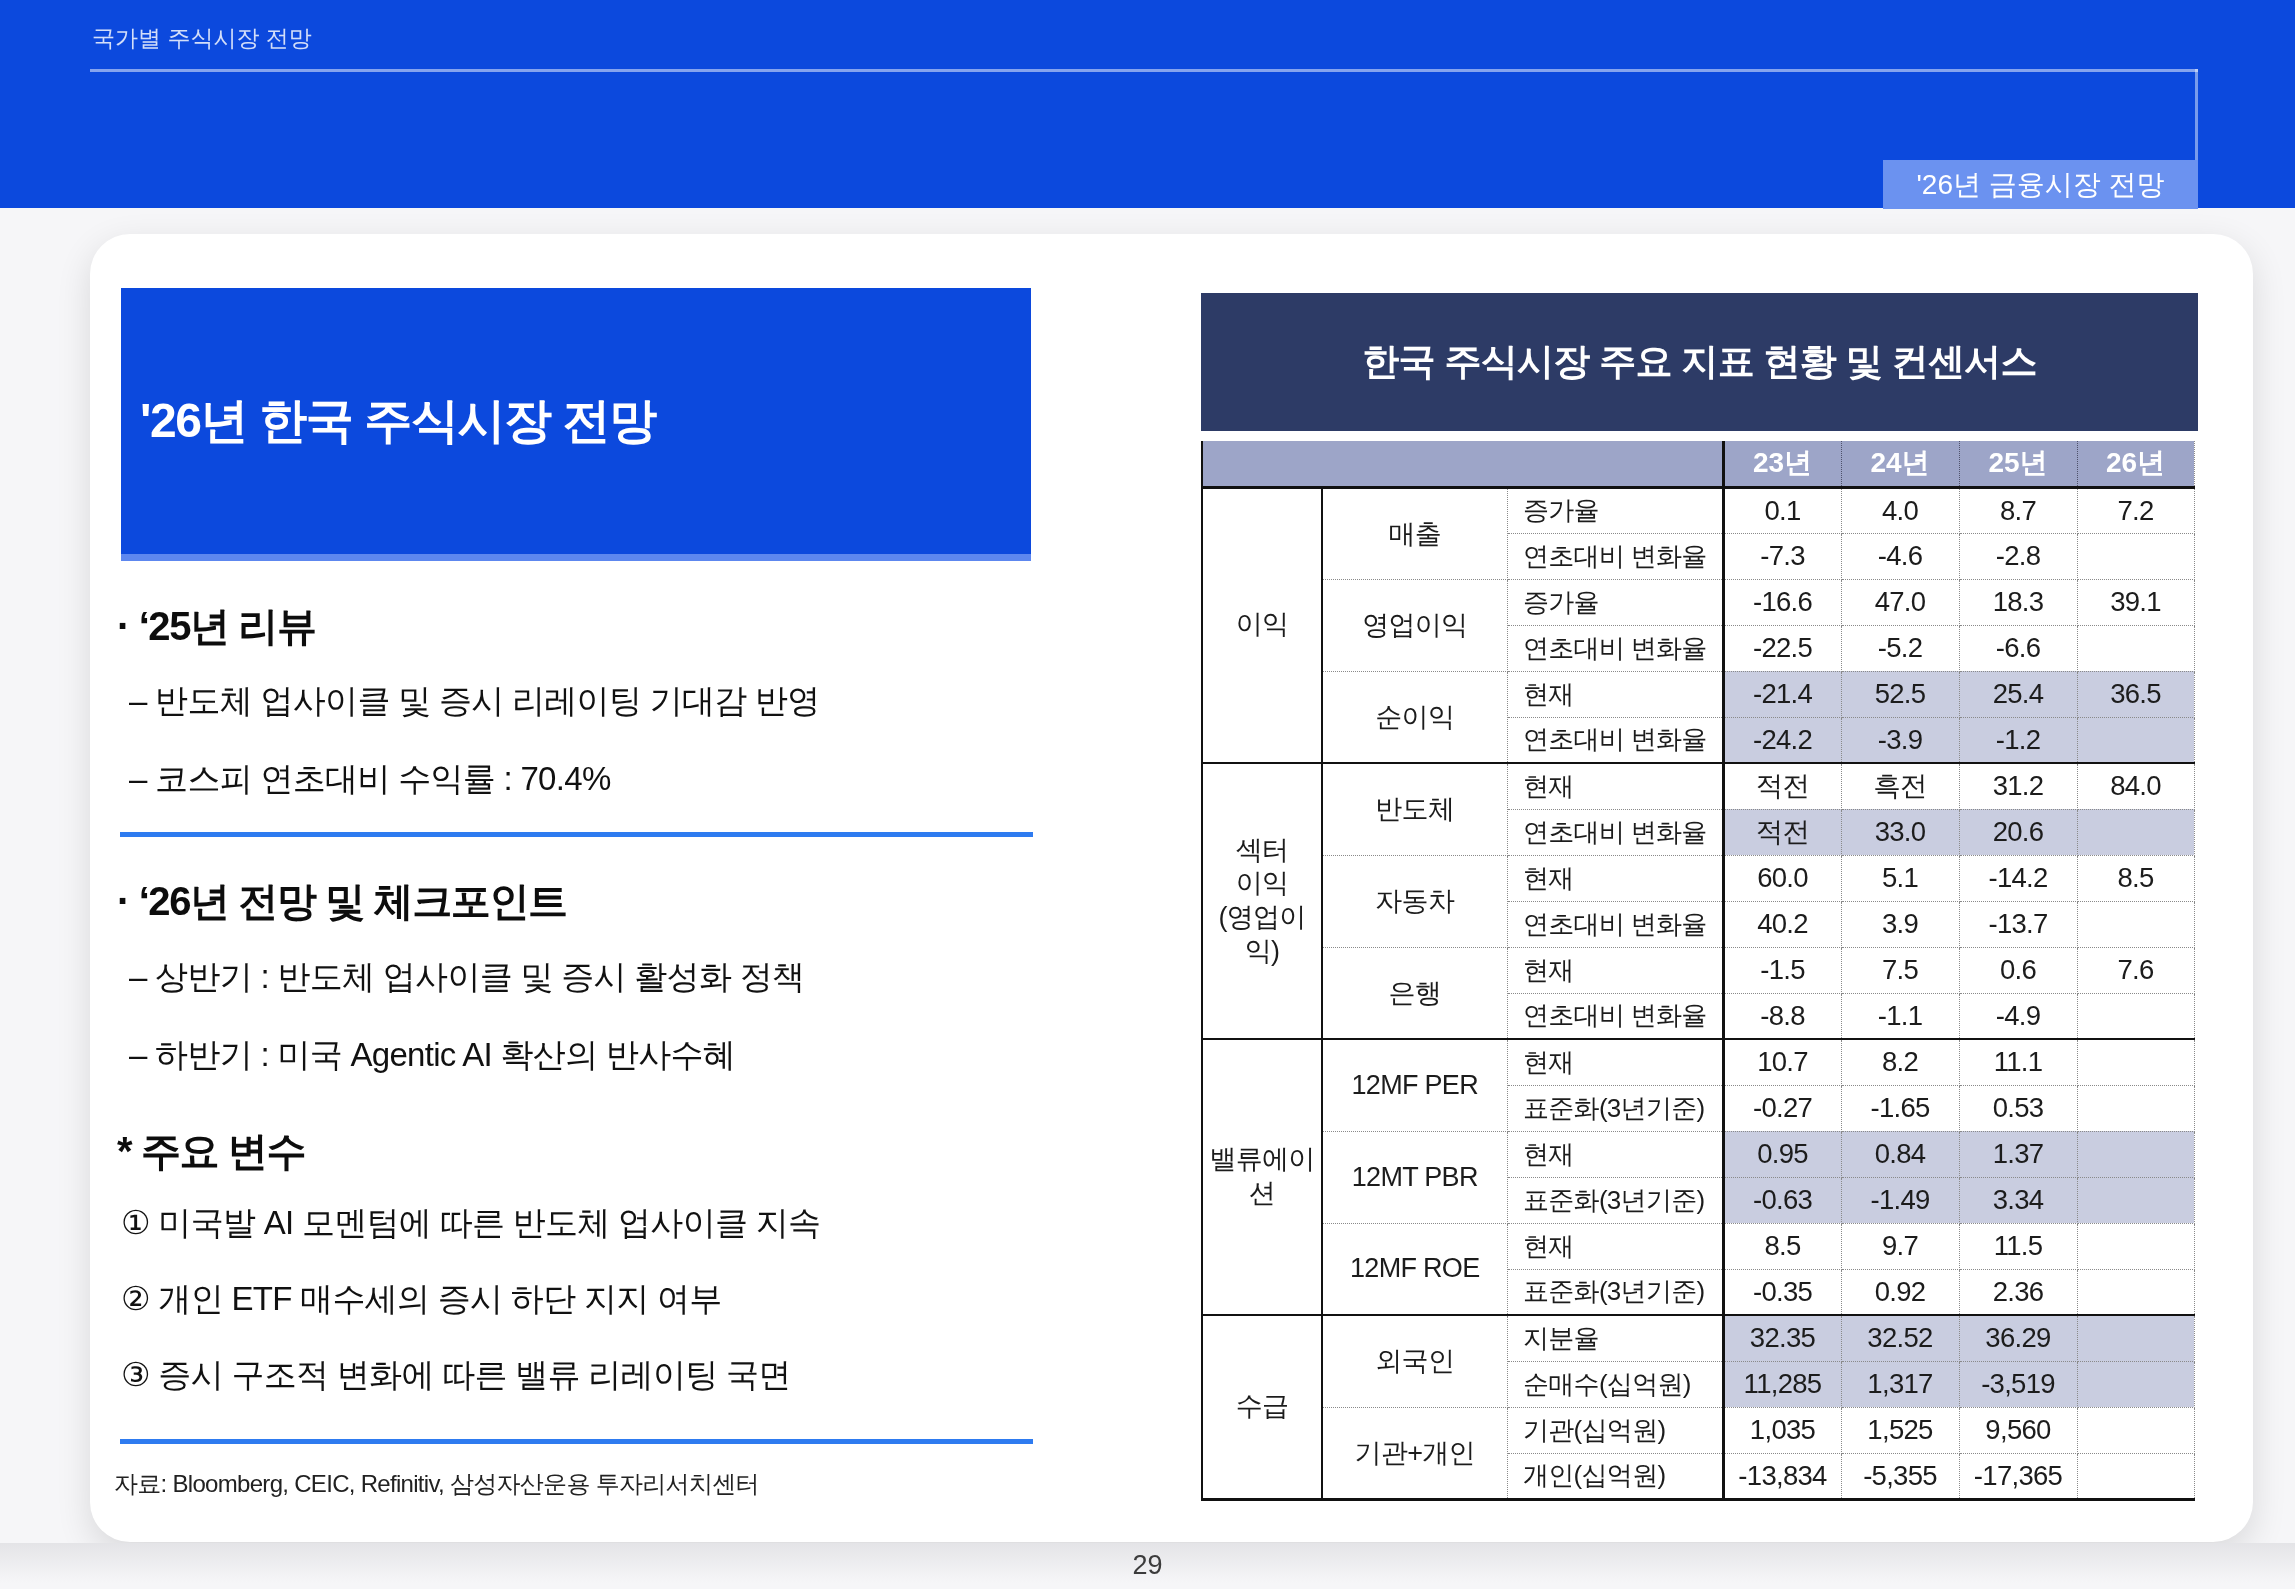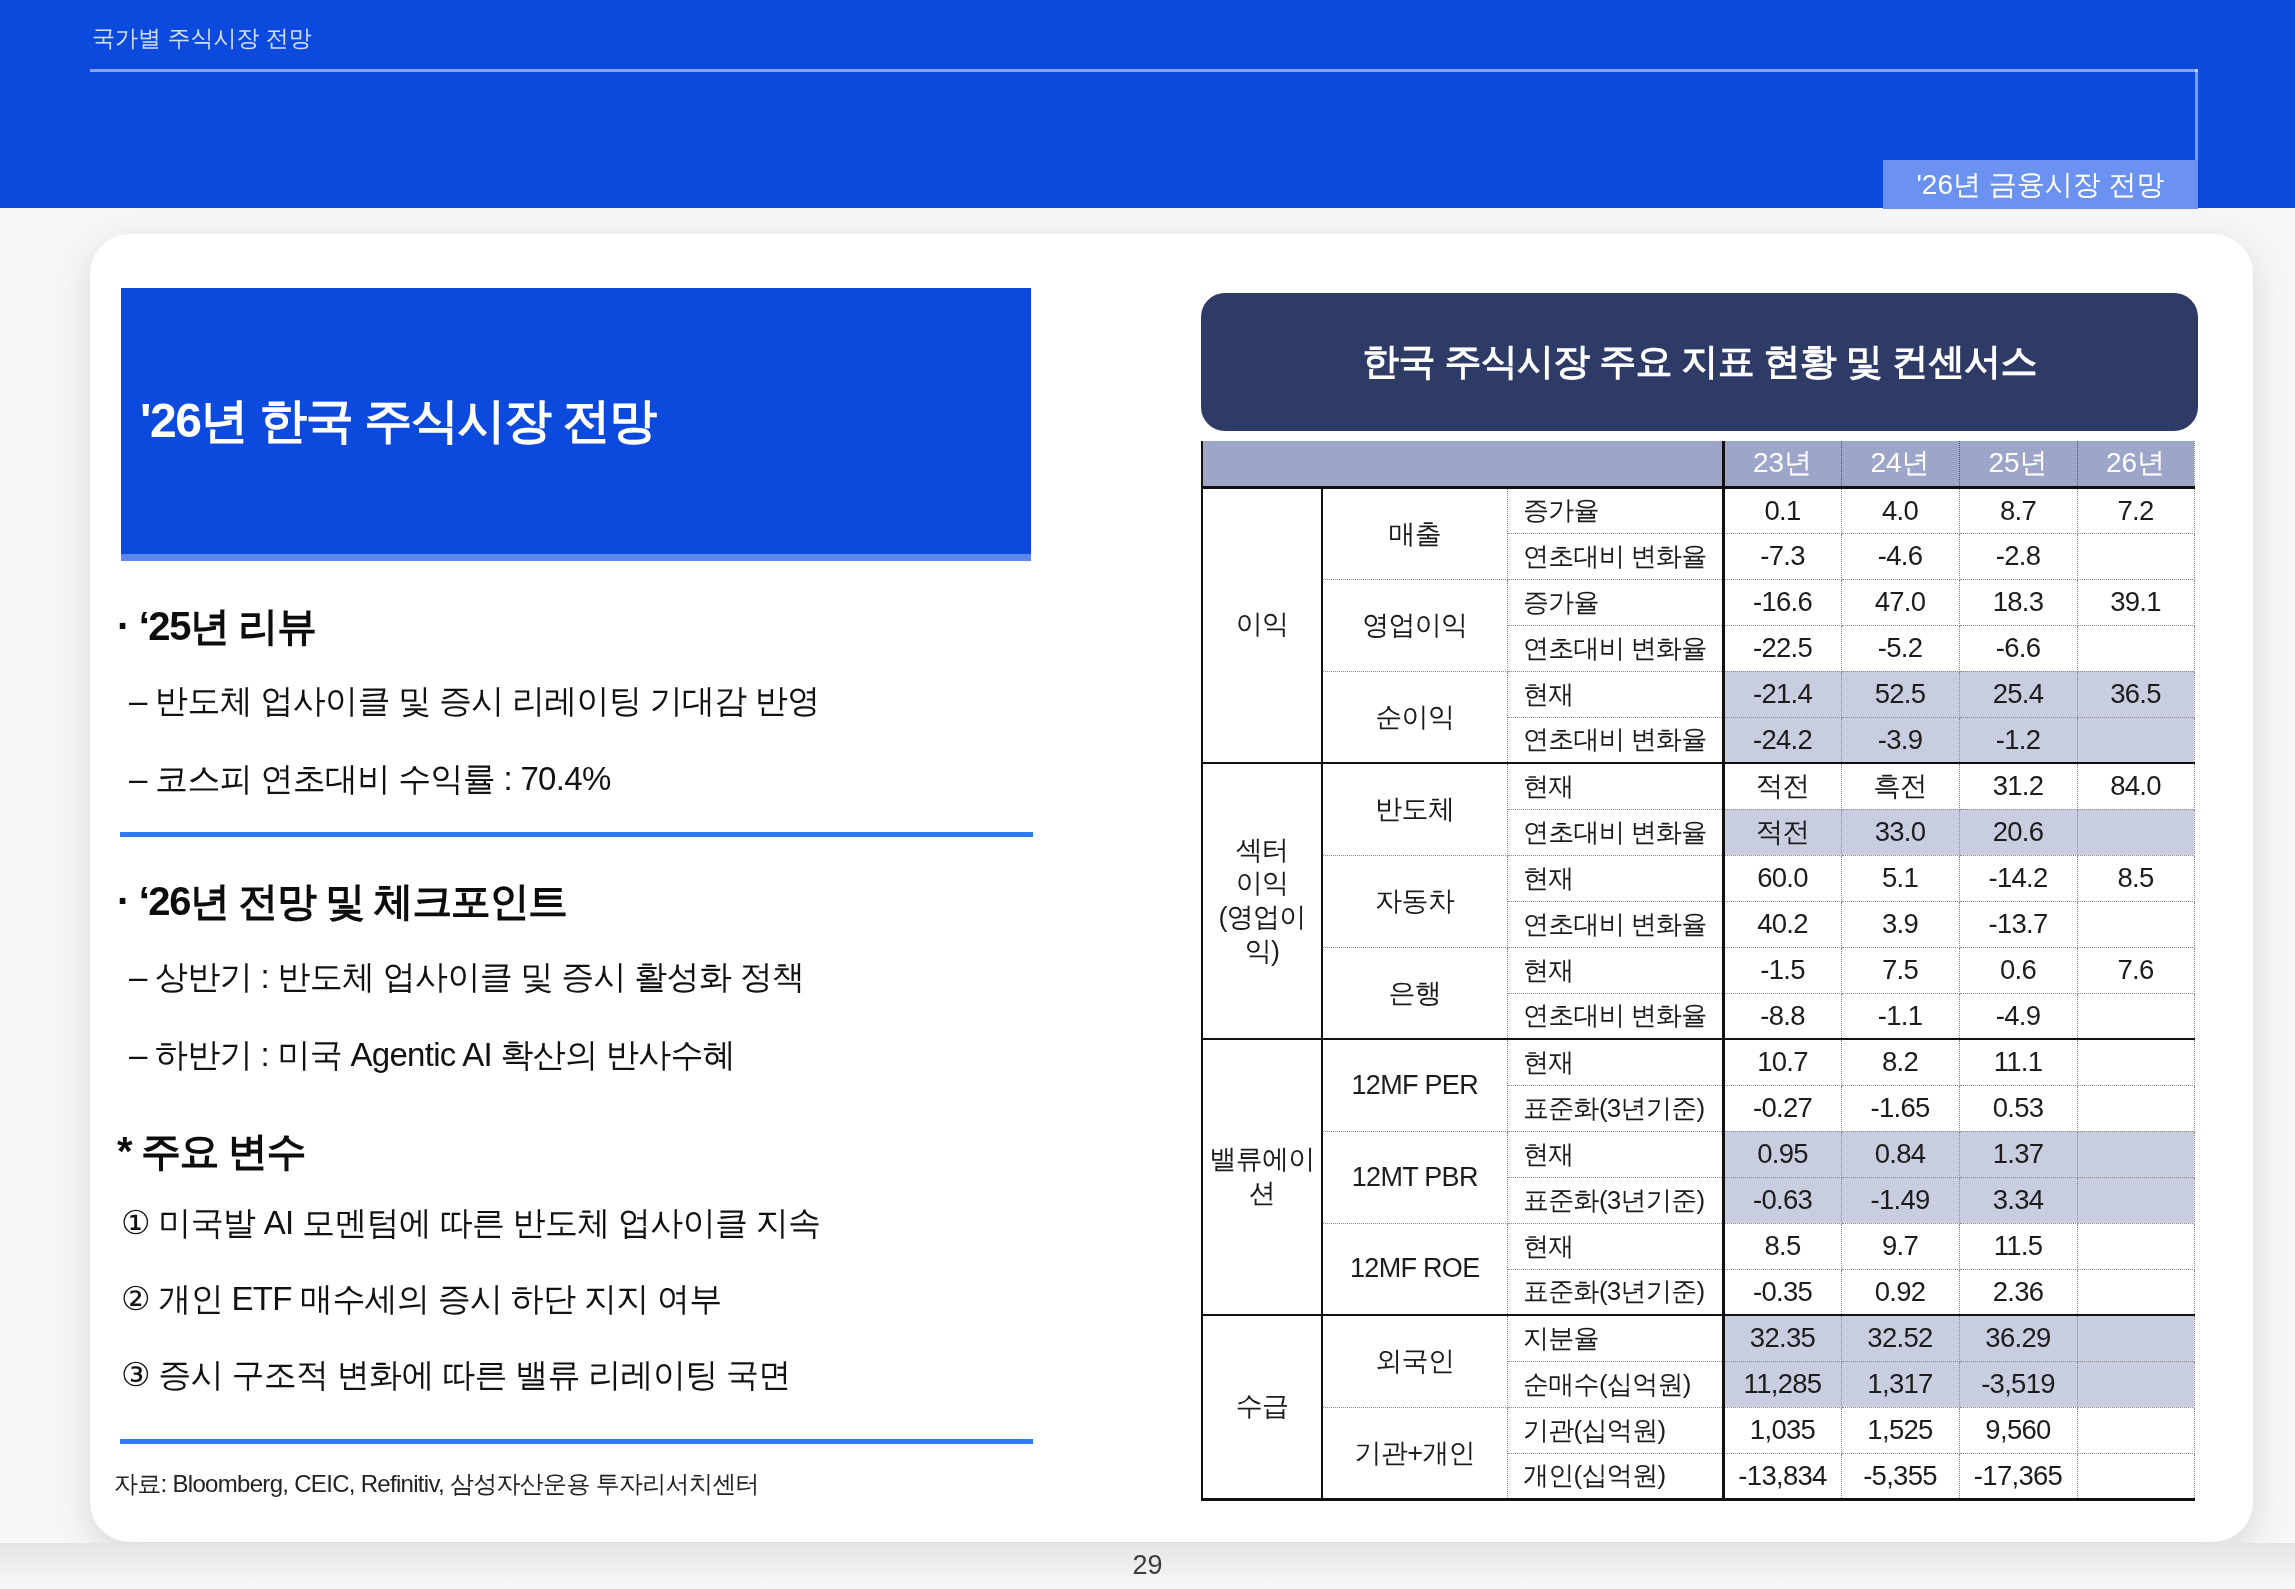--- a/index.html
+++ b/index.html
@@ -28,26 +28,26 @@
   
   .title-box{position:absolute;left:121px;top:288px;width:910px;height:266px;background:#0c49dd;
              border-bottom:7px solid #5d87ef;display:flex;align-items:center;}
   .title-box .tb-text{color:#fff;font-size:48px;font-weight:bold;padding-left:19px;letter-spacing:-1.4px;}
   .lp-heading{position:absolute;left:117px;font-size:40px;font-weight:bold;color:#0d0d0d;letter-spacing:-1.4px;white-space:nowrap;}
   .lp-item{position:absolute;left:129px;font-size:33px;color:#111;letter-spacing:-0.7px;white-space:nowrap;text-align:center;}
   .lp-divider{position:absolute;left:120px;width:913px;height:5px;background:#2e7bf0;}
   .lp-source{position:absolute;left:114px;top:1468px;font-size:24px;color:#222;letter-spacing:-0.7px;}
   
   .tbl-title{position:absolute;left:1201px;top:293px;width:997px;height:138px;background:#2d3b66;
-             display:flex;align-items:center;justify-content:center;color:#fff;font-size:37px;font-weight:bold;letter-spacing:-0.7px;border-radius:24px;}
+             display:flex;align-items:center;justify-content:center;color:#fff;font-size:37px;font-weight:bold;letter-spacing:-0.7px;}
   table.metrics{position:absolute;left:1201px;top:441px;width:992px;border-collapse:collapse;table-layout:fixed;
                 border-left:2.1px solid #111;border-bottom:3.5px solid #111;}
   table.metrics tr{height:46px;}
   tr.head-row{height:45px;}
-  tr.head-row th{background:#9da5c8;border-bottom:3.5px solid #111;color:#fff;font-size:28px;font-weight:normal;padding:0;}
+  tr.head-row th{background:#9da5c8;border-bottom:3.5px solid #111;color:#fff;font-size:28px;font-weight:bold;padding:0;}
   th.h-left{border-right:3.5px solid #111;}
   th.year{border-right:1.4px dotted rgba(25,25,45,.6);}
   th.year:last-child{border-right:1.4px dotted #8a8a8a;}
   td{padding:0;font-size:27px;color:#1c1c1c;text-align:center;letter-spacing:-0.7px;}
   td.g-cell{border-right:2.1px solid #111;font-size:27px;white-space:pre-line;line-height:1.25;}
   td.s-cell{border-right:1.4px dotted #8a8a8a;}
   td.m-cell{border-right:3.5px solid #111;text-align:left;padding-left:15.5px;font-size:26px;}
   td.v-cell{border-right:1.4px dotted #8a8a8a;font-size:27.5px;}
   .dot-b{border-bottom:1.4px dotted #8a8a8a;}
   .solid-b{border-bottom:2.8px solid #111;margin-top:44px;}

